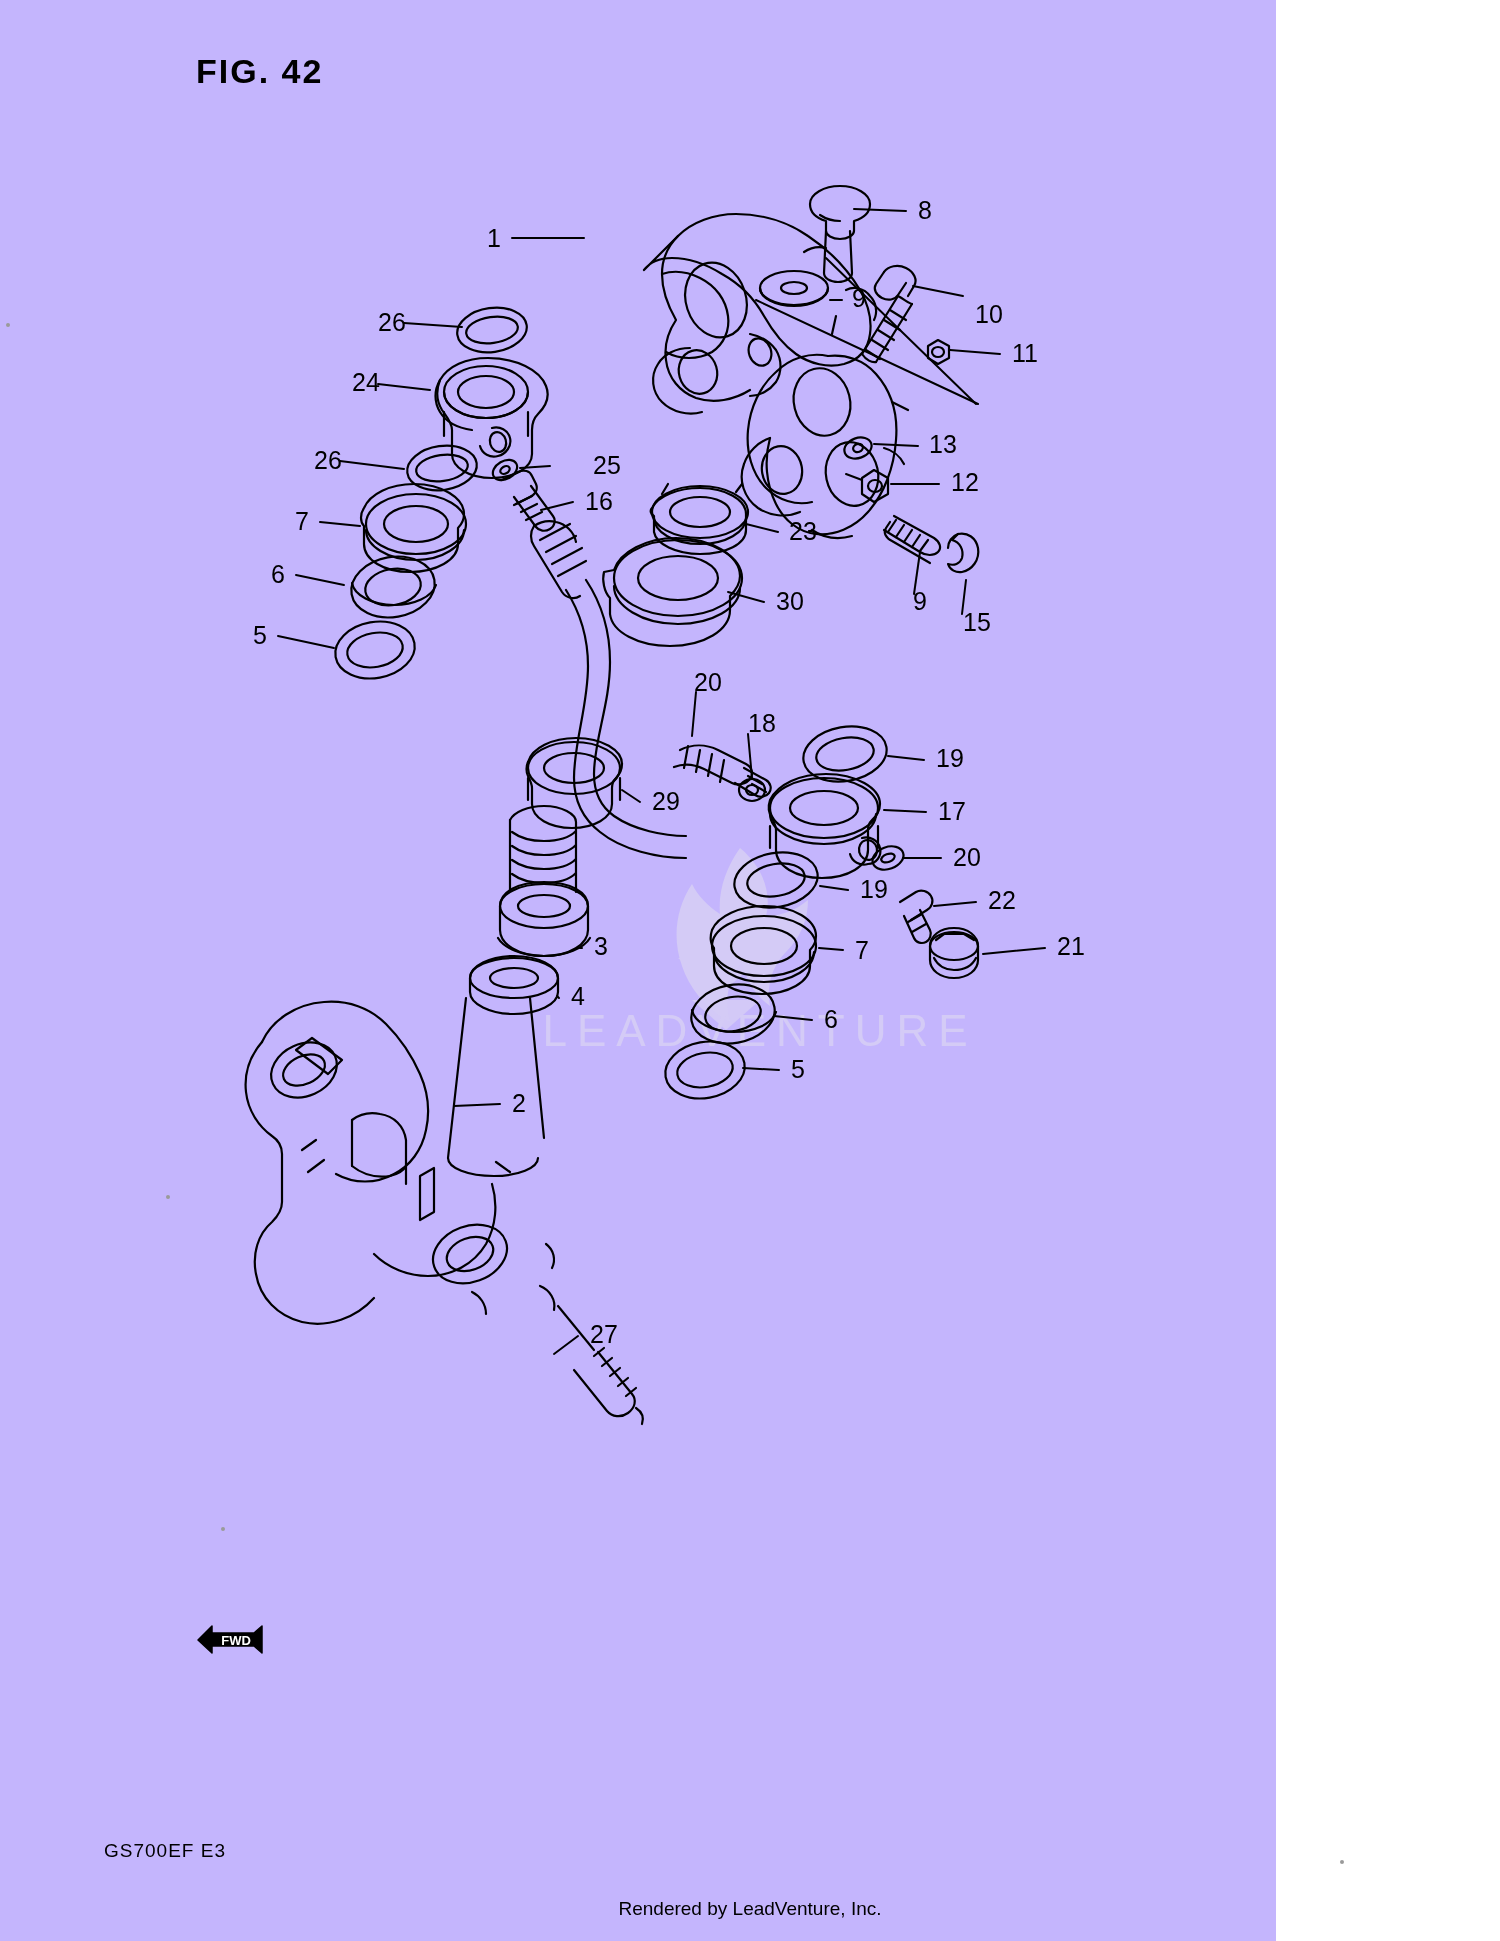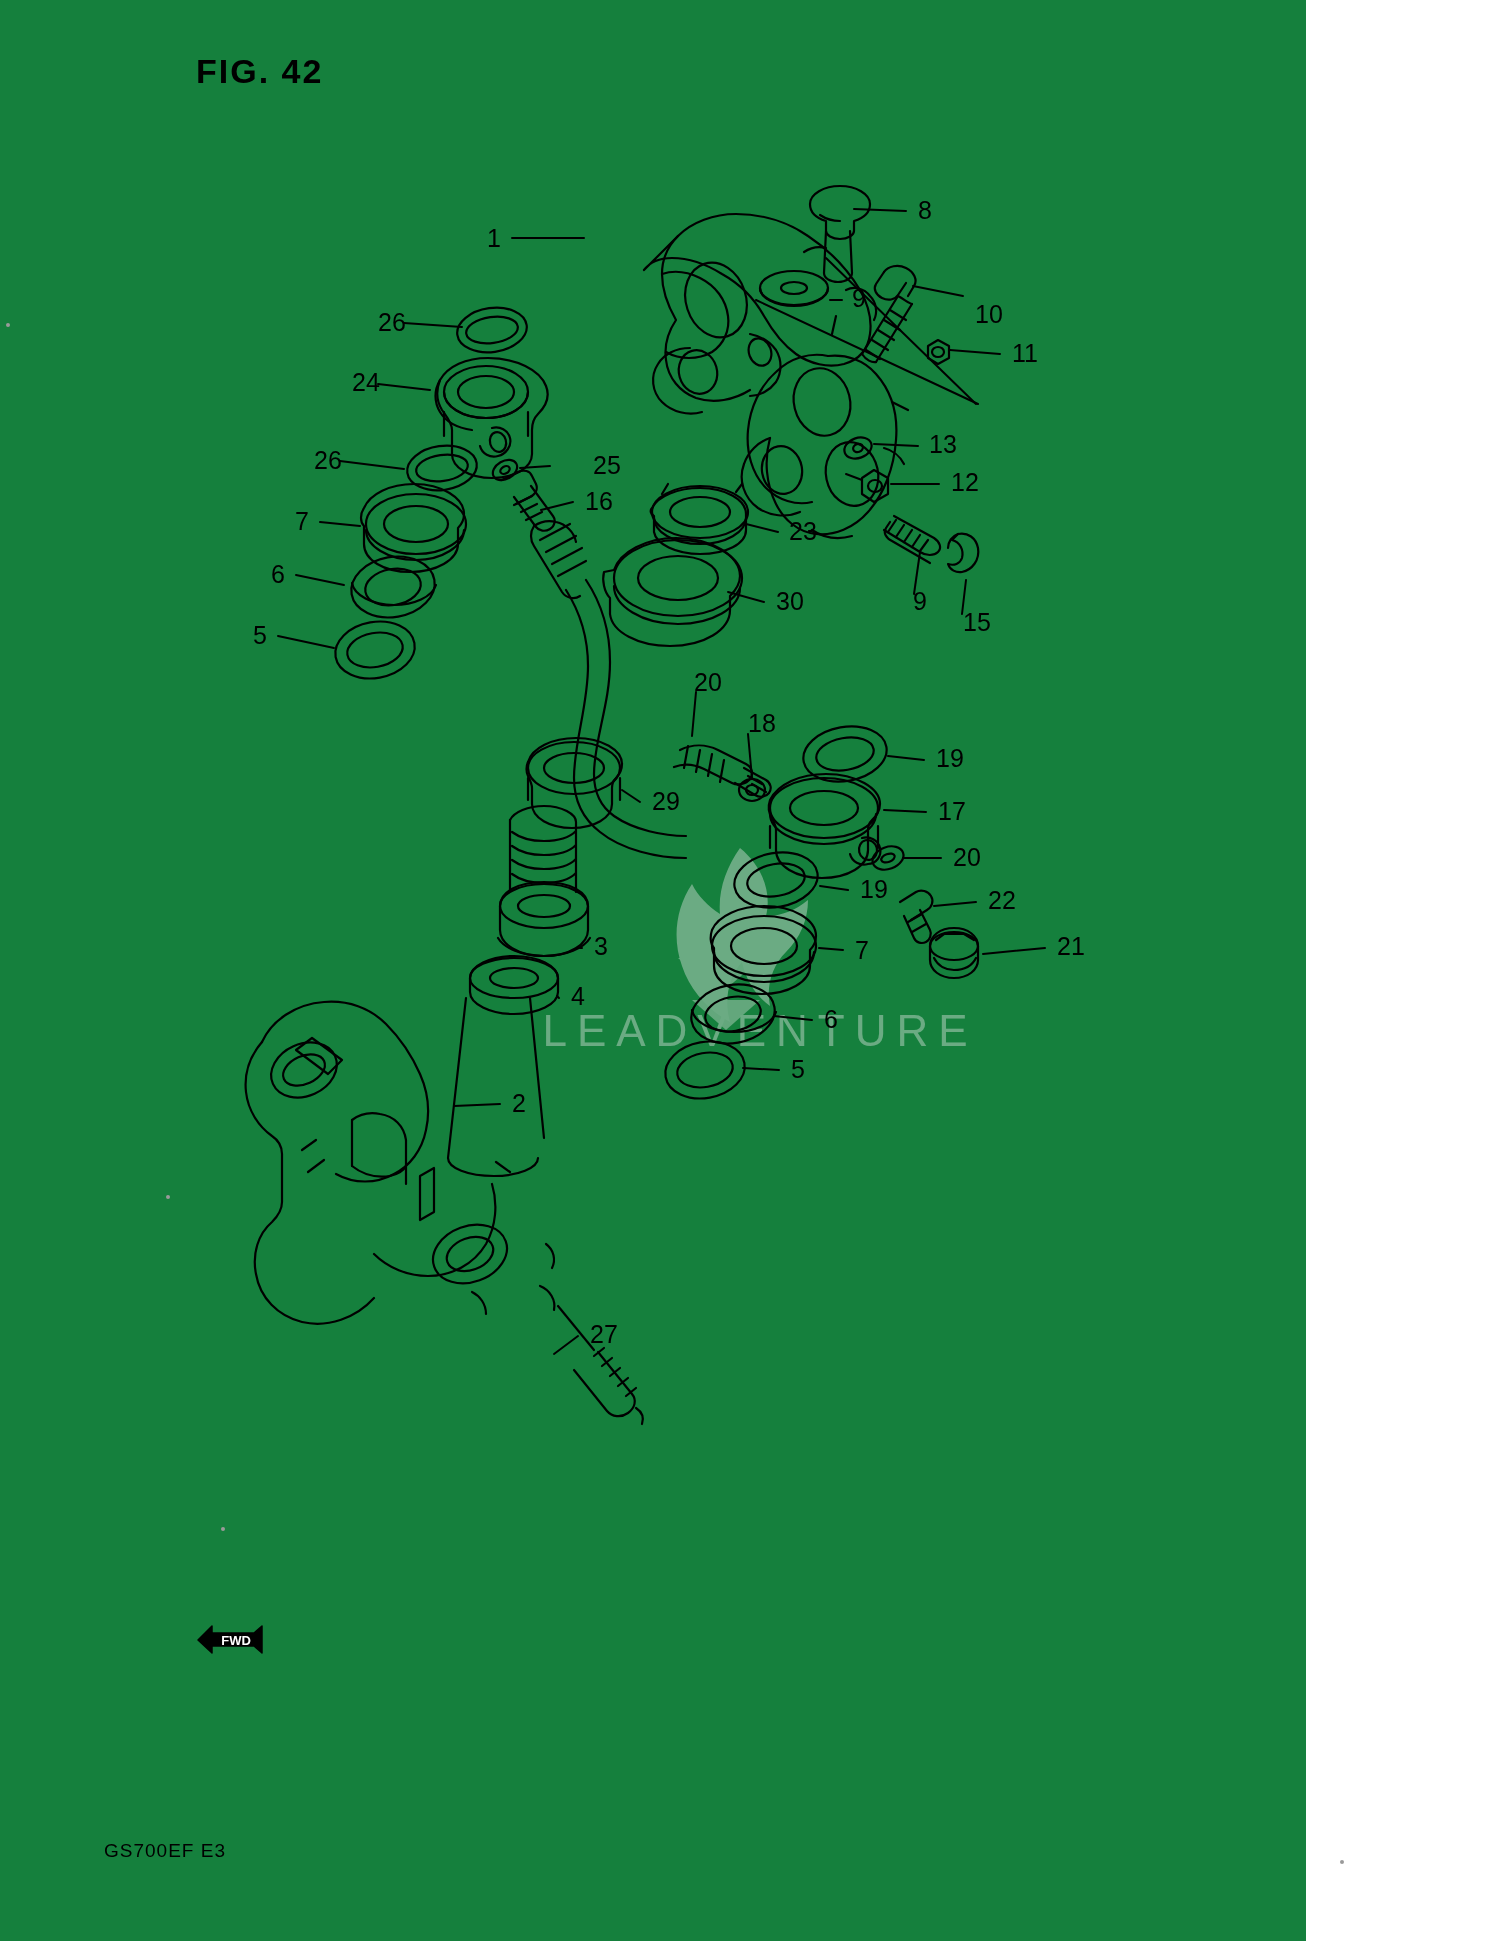--- a/index.html
+++ b/index.html
@@ -14,22 +14,21 @@
     font-family: "Liberation Sans", sans-serif;
     color: #000000;
     overflow: hidden;
   }
 
   #page {
     position: absolute;
     left: 0; top: 0;
     width: 1276px;
     height: 1941px;
-    background: #15803d;
-    padding-left: 30px;
+    background: #c4b5fd;
   }
 
   #fig-title {
     position: absolute;
     left: 196px;
     top: 52px;
     font-size: 34px;
     font-weight: bold;
     letter-spacing: 2px;
     font-family: "Liberation Sans", sans-serif;
@@ -520,14 +519,15 @@
   <div class="callout" style="left:590px;  top:1320px;">27</div>
 
   <div id="fwd-badge">
     <svg width="72" height="40" viewBox="0 0 72 40" xmlns="http://www.w3.org/2000/svg">
       <path d="M2 20 L16 6 L16 13 L58 13 L66 6 L66 33 L58 26 L16 26 L16 33 Z" fill="#000" stroke="#000" stroke-width="1.5" stroke-linejoin="round"></path>
       <text x="40" y="25" text-anchor="middle" font-family="Liberation Sans, sans-serif" font-size="13" font-weight="bold" fill="#ffffff">FWD</text>
     </svg>
   </div>
 
   <div id="model-code">GS700EF  E3</div>
+  <div id="footer-credit">Rendered by LeadVenture, Inc.</div>
 
 </div>
 
 </body></html>

